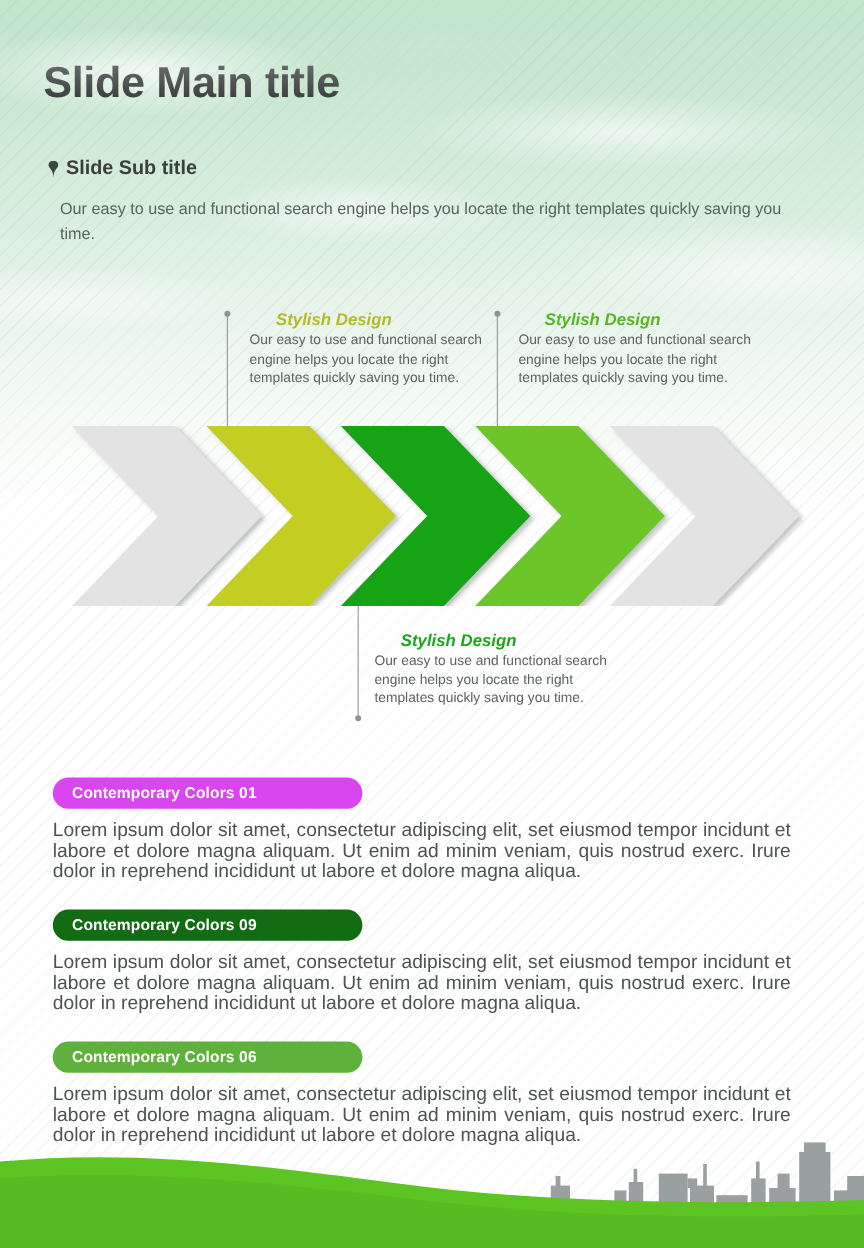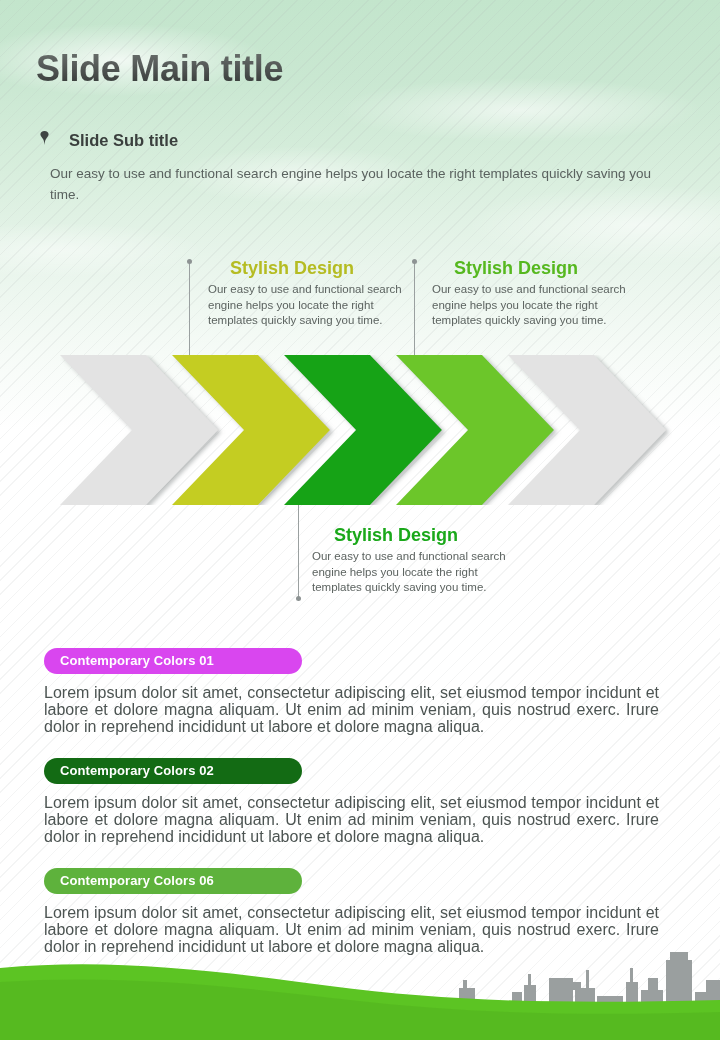--- a/index.html
+++ b/index.html
@@ -32,35 +32,35 @@
   }
 
   
   .main-title{
     position:absolute;left:36px;top:48px;
     font-size:36px;font-weight:bold;letter-spacing:-.3px;
     background:linear-gradient(to bottom,#6e7471 0%,#535856 45%,#2f3331 100%);
     -webkit-background-clip:text;background-clip:text;color:#4b504e;
     -webkit-text-fill-color:transparent;
   }
-  .sub-row{position:absolute;left:40px;top:131px;display:flex;gap:20px;}
+  .sub-row{position:absolute;left:40px;top:131px;display:flex;align-items:center;gap:6px;}
   .pin-icon{width:9px;height:14px;display:block;}
   .sub-title{font-size:16.5px;font-weight:bold;color:#3a3f3d;}
   .lede{
     position:absolute;left:50px;top:163px;width:620px;
     font-size:13.5px;line-height:21px;color:#5a625f;
   }
 
   
   .chevrons{position:absolute;left:60px;top:355px;width:612px;height:150px;}
 
   
   .callout{position:absolute;width:200px;}
   .callout .c-head{
-    font-size:18px;font-weight:bold;margin:0 0 3px 22px;
+    font-size:14px;font-weight:bold;font-style:italic;margin:0 0 3px 22px;
   }
   .callout .c-body{font-size:11.5px;line-height:15.5px;color:#5c6360;}
   .conn{position:absolute;width:1px;background:#9aa0a0;}
   .conn-dot{position:absolute;width:5px;height:5px;border-radius:50%;background:#8d9393;}
 
   #callout-1{left:208px;top:258px;}
   #callout-2{left:432px;top:258px;}
   #callout-3{left:312px;top:525px;}
 
   
@@ -136,21 +136,21 @@
     <div class="c-head" style="color:#1aa81a">Stylish Design</div>
     <div class="c-body">Our easy to use and functional search engine helps you locate the right templates quickly saving you time.</div>
   </div>
 
   <div class="block" id="block-1">
     <div class="pill" style="background:#d946ef">Contemporary Colors  01</div>
     <div class="block-text">Lorem ipsum dolor sit amet, consectetur adipiscing elit, set eiusmod tempor incidunt et labore et dolore magna aliquam. Ut enim ad minim veniam, quis nostrud exerc. Irure dolor in reprehend incididunt ut labore et dolore magna aliqua.</div>
   </div>
 
   <div class="block" id="block-2">
-    <div class="pill" style="background:#136b14">Contemporary Colors  02</div>
+    <div class="pill" style="background:#136b14">Contemporary Colors  09</div>
     <div class="block-text">Lorem ipsum dolor sit amet, consectetur adipiscing elit, set eiusmod tempor incidunt et labore et dolore magna aliquam. Ut enim ad minim veniam, quis nostrud exerc. Irure dolor in reprehend incididunt ut labore et dolore magna aliqua.</div>
   </div>
 
   <div class="block" id="block-3">
     <div class="pill" style="background:#5eb23c">Contemporary Colors  06</div>
     <div class="block-text">Lorem ipsum dolor sit amet, consectetur adipiscing elit, set eiusmod tempor incidunt et labore et dolore magna aliquam. Ut enim ad minim veniam, quis nostrud exerc. Irure dolor in reprehend incididunt ut labore et dolore magna aliqua.</div>
   </div>
 
   <svg class="scenery" viewBox="0 0 720 110">
     <g fill="#9a9f9f">

